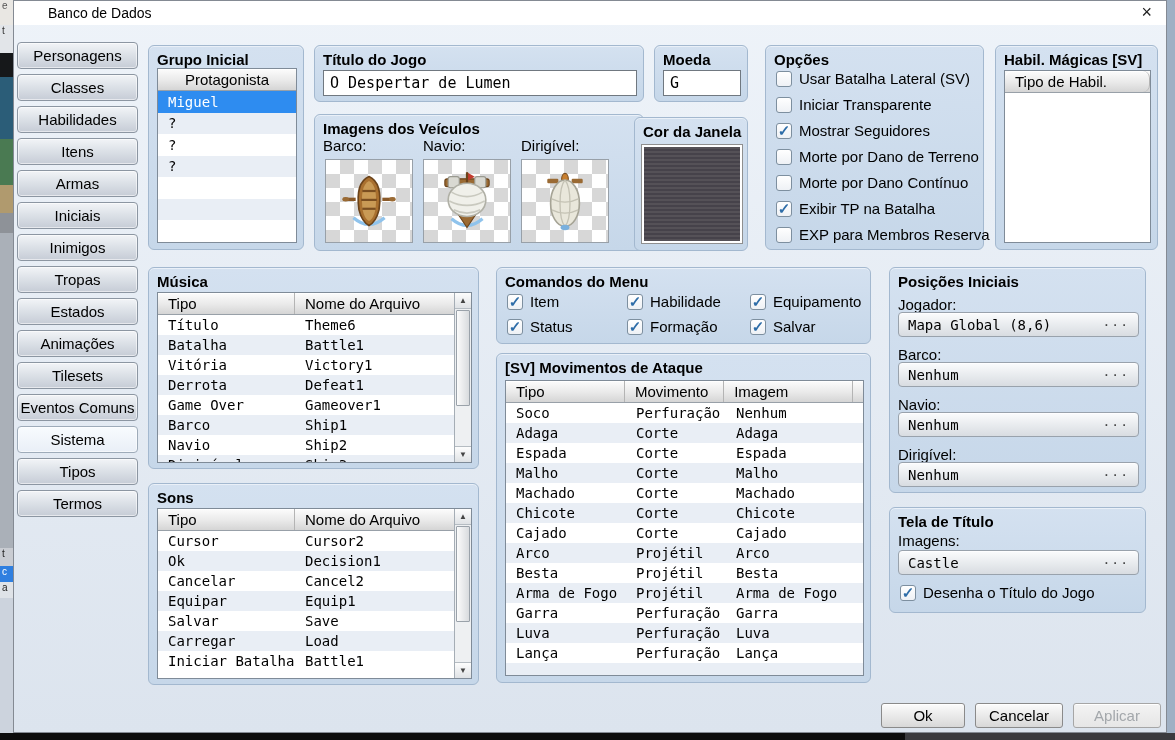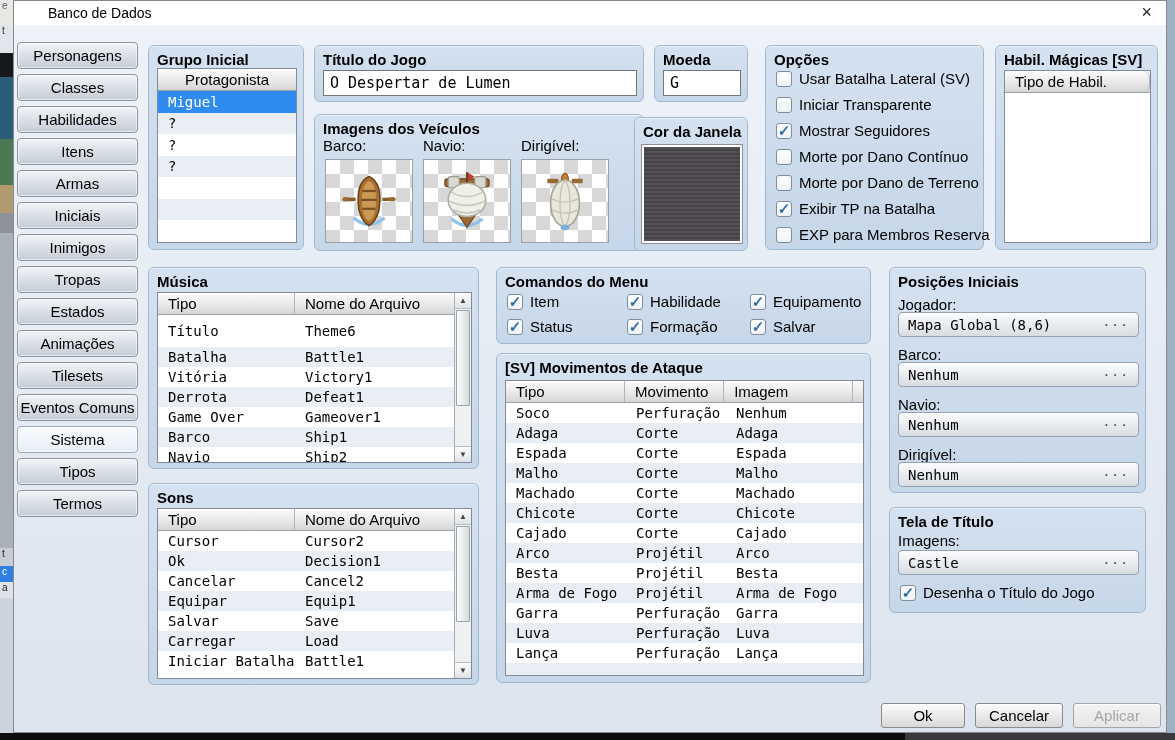--- a/index.html
+++ b/index.html
@@ -190,25 +190,25 @@
           <div class="check-row">
             <span class="cb"></span>
             <span class="cb-label">Iniciar Transparente</span>
           </div>
           <div class="check-row">
             <span class="cb on">✓</span>
             <span class="cb-label">Mostrar Seguidores</span>
           </div>
           <div class="check-row">
             <span class="cb"></span>
+            <span class="cb-label">Morte por Dano de Terreno</span>
+          </div>
+          <div class="check-row">
+            <span class="cb"></span>
             <span class="cb-label">Morte por Dano Contínuo</span>
-          </div>
-          <div class="check-row">
-            <span class="cb"></span>
-            <span class="cb-label">Morte por Dano de Terreno</span>
           </div>
           <div class="check-row">
             <span class="cb on">✓</span>
             <span class="cb-label">Exibir TP na Batalha</span>
           </div>
           <div class="check-row">
             <span class="cb"></span>
             <span class="cb-label">EXP para Membros Reserva</span>
           </div>
         </div>
@@ -281,21 +281,21 @@
     </div>
 
     <div class="panel" style="left:134px;top:266px;width:331px;height:202px">
       <div class="panel-title">Música</div>
       <div class="tbl" id="musica-table" style="left:8px;top:24px;width:315px;height:171px">
           <div class="thead">
             <span class="th" style="width: 137px;">Tipo</span>
             <span class="th" style="width: 160px;">Nome do Arquivo</span>
           </div>
           <div class="tbody" style="height: 148px;">
-            <div class="tr" style="height: 32px;">
+            <div class="tr" style="height: 20px;">
               <span class="td" style="width: 137px;">Título</span>
               <span class="td" style="width: 160px;">Theme6</span>
             </div>
             <div class="tr" style="height: 20px;">
               <span class="td" style="width: 137px;">Batalha</span>
               <span class="td" style="width: 160px;">Battle1</span>
             </div>
             <div class="tr" style="height: 20px;">
               <span class="td" style="width: 137px;">Vitória</span>
               <span class="td" style="width: 160px;">Victory1</span>

